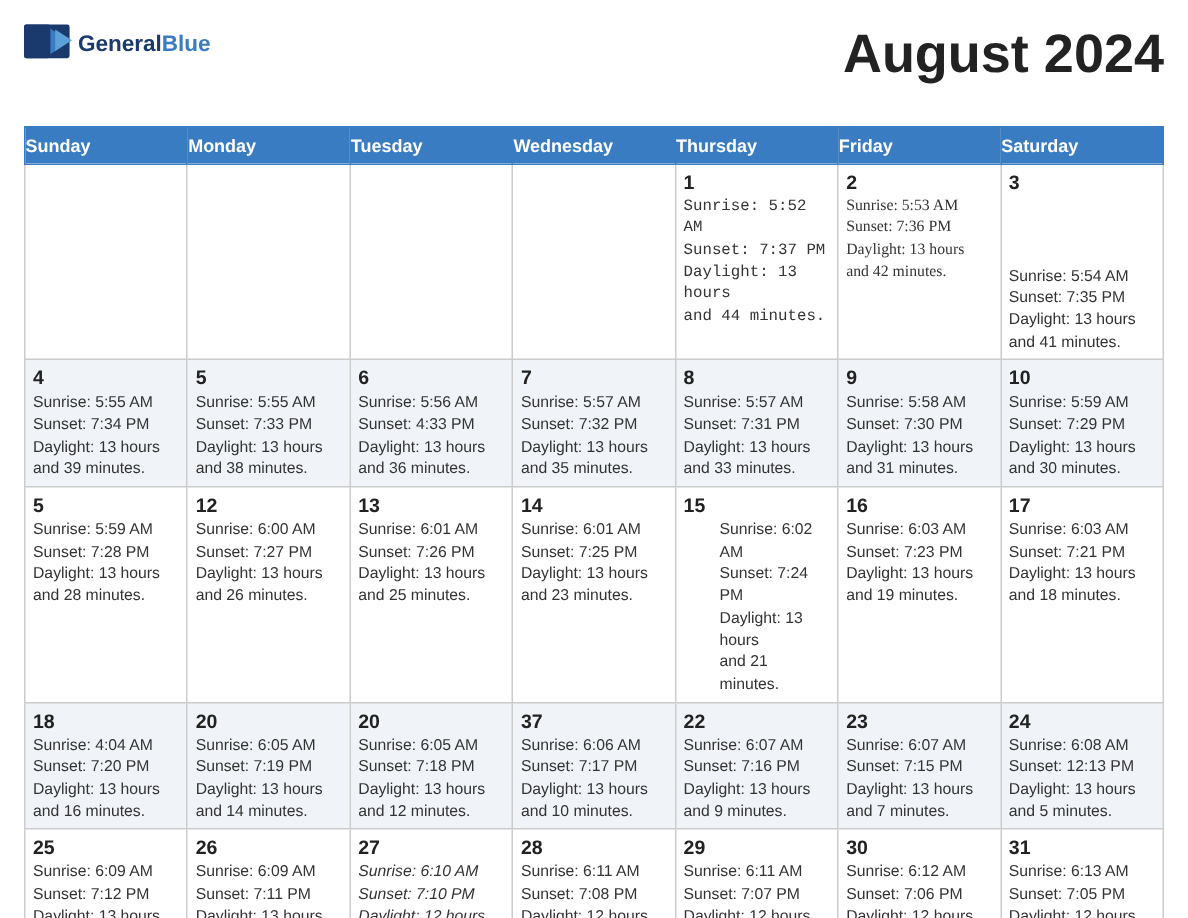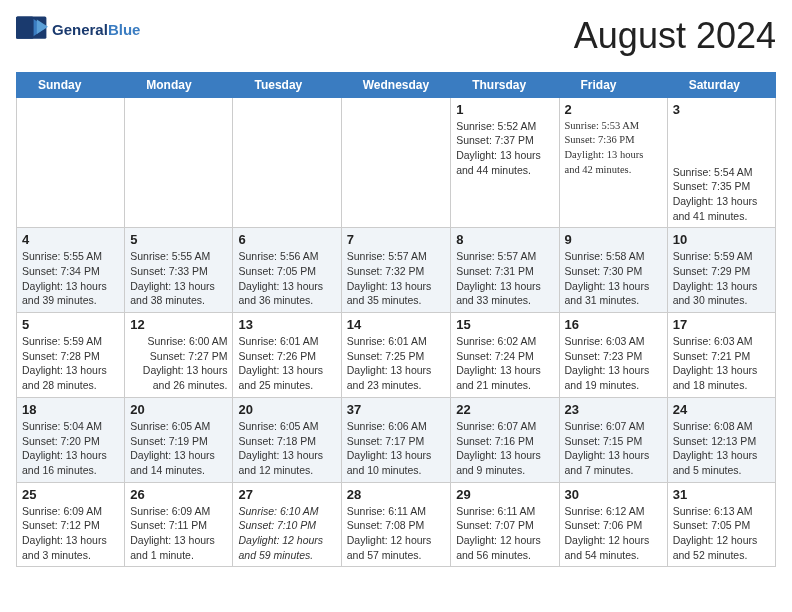--- a/index.html
+++ b/index.html
@@ -7,54 +7,54 @@
       font-family: Arial, sans-serif;
       background: #fff;
       width: 792px;
       min-height: 612px;
       padding: 16px;
     }
     .header {
       display: flex;
       justify-content: space-between;
       align-items: flex-start;
-      margin-bottom: 16px;
+      margin-bottom: 28px;
     }
     .logo {
       display: flex;
       align-items: center;
       gap: 4px;
     }
     .logo-icon {
       width: 32px;
       height: 28px;
     }
     .title-block {
       text-align: right;
     }
     .calendar-title {
       font-size: 36px;
-      font-weight: normal;
+      font-weight: bold;
       color: #222;
       line-height: 1.1;
     }
     .calendar-subtitle {
       font-size: 16px;
       color: #555;
     }
     .calendar-table {
       width: 100%;
       border-collapse: collapse;
       font-size: 11px;
     }
     .calendar-table th {
       background: #3a7cc1;
       color: #fff;
       text-align: left;
-      padding: 5px 21px;
+      padding: 5px 0;
       font-size: 12px;
       font-weight: bold;
       border: 1px solid #3a7cc1;
     }
     .calendar-table td {
       border: 1px solid #ccc;
       vertical-align: top;
       padding: 4px 5px;
       width: calc(100% / 7);
       min-height: 80px;
@@ -117,21 +117,21 @@
       </tr>
   </thead>
   <tbody id="calendar-body">
   <tr class="row-odd">
         <td class="empty-cell"></td>
         <td class="empty-cell"></td>
         <td class="empty-cell"></td>
         <td class="empty-cell"></td>
         <td>
           <span class="day-num">1</span>
-          <div class="day-info" style="white-space: pre-line;">Sunrise: 5:52 AM
+          <div class="day-info" style="white-space: pre-line; font-family: Liberation Mono, monospace;">Sunrise: 5:52 AM
 Sunset: 7:37 PM
 Daylight: 13 hours
 and 44 minutes.</div>
         </td>
         <td>
           <span class="day-num">2</span>
           <div class="day-info" style="white-space: pre-line; font-family: Liberation Serif, serif;">Sunrise: 5:53 AM
 Sunset: 7:36 PM
 Daylight: 13 hours
 and 42 minutes.</div>
@@ -155,21 +155,21 @@
         <td>
           <span class="day-num">5</span>
           <div class="day-info" style="white-space: pre-line;">Sunrise: 5:55 AM
 Sunset: 7:33 PM
 Daylight: 13 hours
 and 38 minutes.</div>
         </td>
         <td>
           <span class="day-num">6</span>
           <div class="day-info" style="white-space: pre-line;">Sunrise: 5:56 AM
-Sunset: 7:05 PM
+Sunset: 4:33 PM
 Daylight: 13 hours
 and 36 minutes.</div>
         </td>
         <td>
           <span class="day-num">7</span>
           <div class="day-info" style="white-space: pre-line;">Sunrise: 5:57 AM
 Sunset: 7:32 PM
 Daylight: 13 hours
 and 35 minutes.</div>
         </td>
@@ -198,42 +198,42 @@
       <tr class="row-odd">
         <td>
           <span class="day-num">5</span>
           <div class="day-info" style="white-space: pre-line;">Sunrise: 5:59 AM
 Sunset: 7:28 PM
 Daylight: 13 hours
 and 28 minutes.</div>
         </td>
         <td>
           <span class="day-num">12</span>
-          <div class="day-info" style="white-space: pre-line; text-align: right;">Sunrise: 6:00 AM
+          <div class="day-info" style="white-space: pre-line;">Sunrise: 6:00 AM
 Sunset: 7:27 PM
 Daylight: 13 hours
 and 26 minutes.</div>
         </td>
         <td>
           <span class="day-num">13</span>
           <div class="day-info" style="white-space: pre-line;">Sunrise: 6:01 AM
 Sunset: 7:26 PM
 Daylight: 13 hours
 and 25 minutes.</div>
         </td>
         <td>
           <span class="day-num">14</span>
           <div class="day-info" style="white-space: pre-line;">Sunrise: 6:01 AM
 Sunset: 7:25 PM
 Daylight: 13 hours
 and 23 minutes.</div>
         </td>
         <td>
           <span class="day-num">15</span>
-          <div class="day-info" style="white-space: pre-line;">Sunrise: 6:02 AM
+          <div class="day-info" style="white-space: pre-line; margin-left: 24px;">Sunrise: 6:02 AM
 Sunset: 7:24 PM
 Daylight: 13 hours
 and 21 minutes.</div>
         </td>
         <td>
           <span class="day-num">16</span>
           <div class="day-info" style="white-space: pre-line;">Sunrise: 6:03 AM
 Sunset: 7:23 PM
 Daylight: 13 hours
 and 19 minutes.</div>
@@ -242,21 +242,21 @@
           <span class="day-num">17</span>
           <div class="day-info" style="white-space: pre-line;">Sunrise: 6:03 AM
 Sunset: 7:21 PM
 Daylight: 13 hours
 and 18 minutes.</div>
         </td>
       </tr>
       <tr class="row-even">
         <td>
           <span class="day-num">18</span>
-          <div class="day-info" style="white-space: pre-line;">Sunrise: 5:04 AM
+          <div class="day-info" style="white-space: pre-line;">Sunrise: 4:04 AM
 Sunset: 7:20 PM
 Daylight: 13 hours
 and 16 minutes.</div>
         </td>
         <td>
           <span class="day-num">20</span>
           <div class="day-info" style="white-space: pre-line;">Sunrise: 6:05 AM
 Sunset: 7:19 PM
 Daylight: 13 hours
 and 14 minutes.</div>

